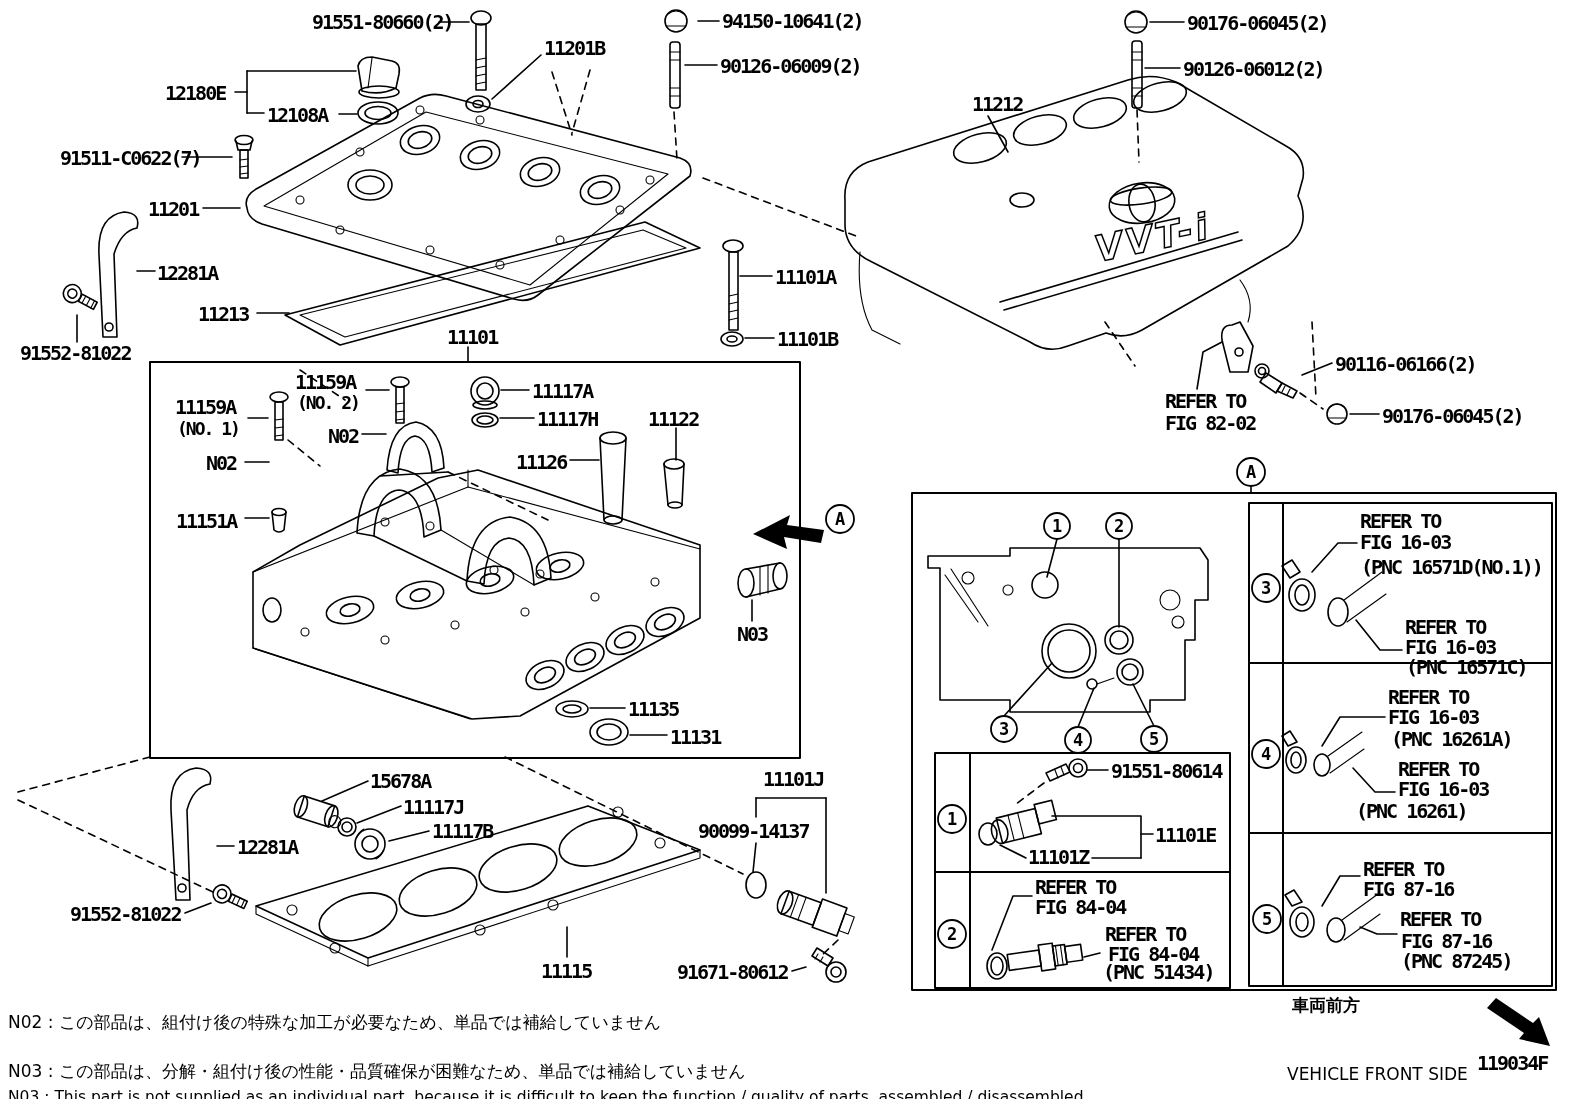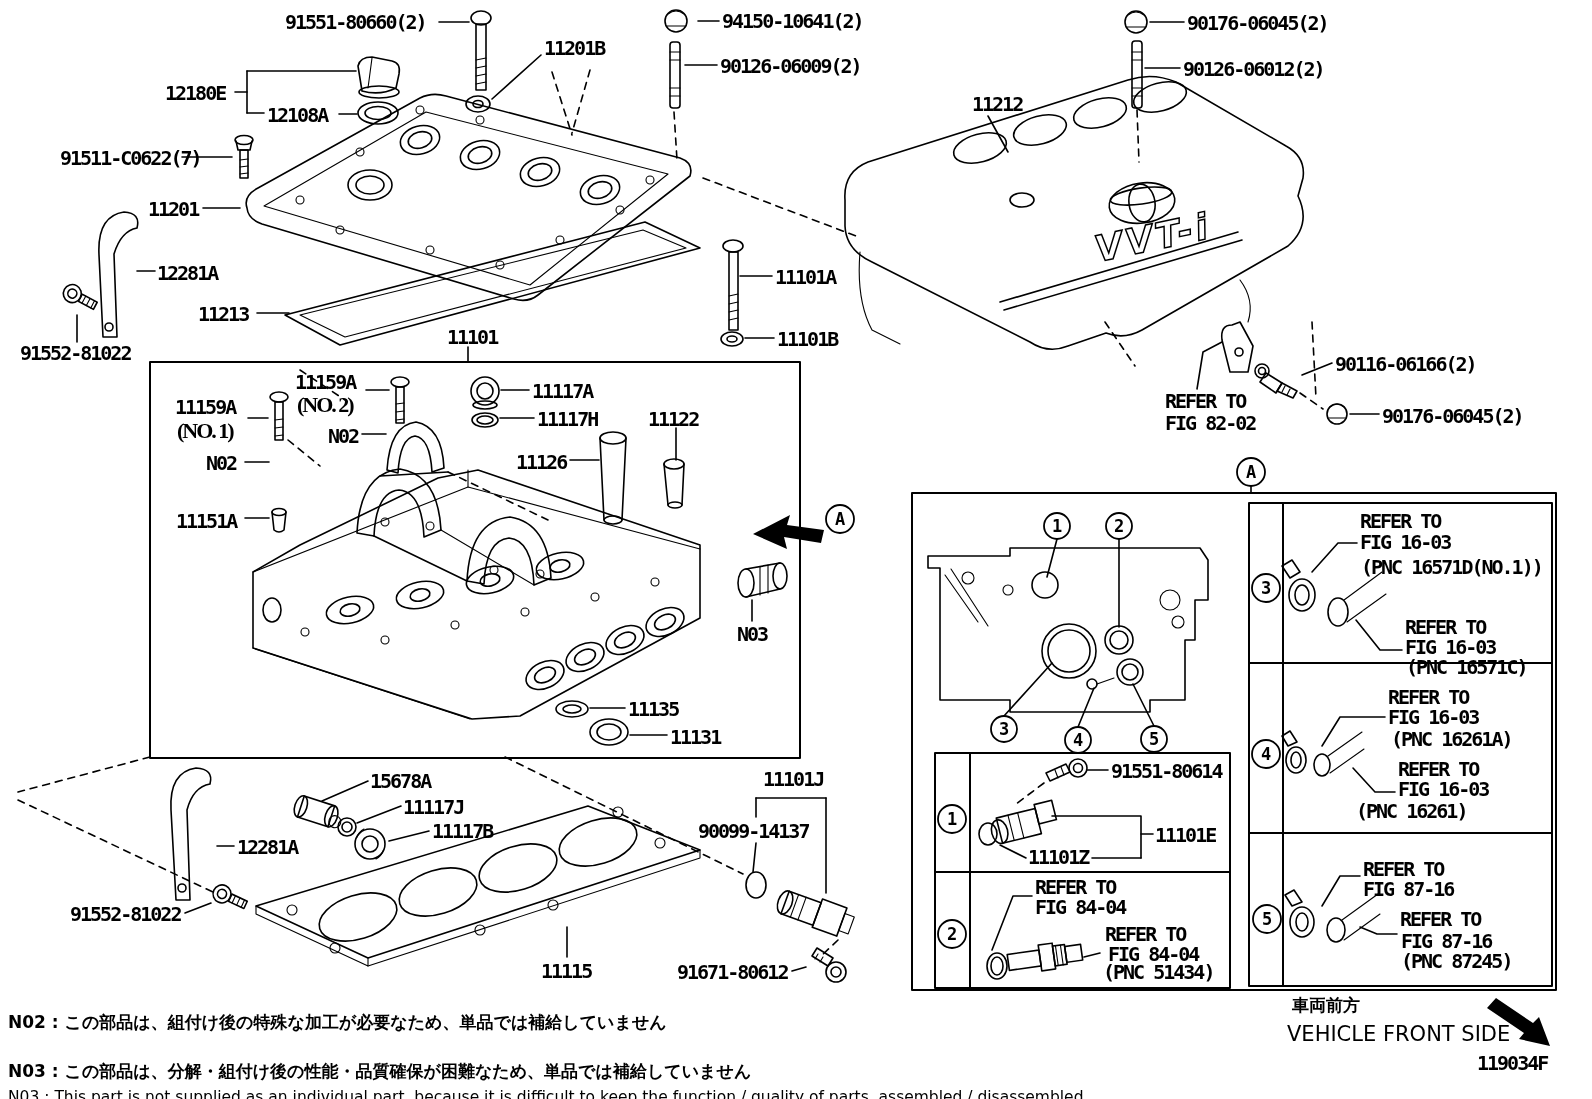--- a/index.html
+++ b/index.html
@@ -4,23 +4,23 @@
 <style>
   html,body{margin:0;padding:0;background:#fff;}
   #canvas{position:relative;width:1592px;height:1099px;background:#ffffff;overflow:hidden;
           font-family:"DejaVu Sans Mono",monospace;}
   #art{position:absolute;left:0;top:0;}
   .ln *{stroke:#000;fill:none;stroke-width:1.6;stroke-linejoin:round;stroke-linecap:round;}
   .ln .thin{stroke-width:1.1;}
   .ln .thick{stroke-width:2;}
   .lbl{position:absolute;font:bold 20px "DejaVu Sans Mono",monospace;letter-spacing:-2px;
        color:#000;white-space:pre;line-height:1;}
-  .sub{font-size:22px;font-family:Liberation Serif, serif;}
+  .sub{font-size:18px;}
   .note{position:absolute;font:15.5px "DejaVu Sans",sans-serif;color:#000;white-space:pre;line-height:1.2;}
-  .jp{font-size:17px;font-weight:bold;}
+  .jp{font-size:17px;}
   .callout-txt{font:bold 17px "DejaVu Sans Mono",monospace;}
   .badge-txt{font:bold italic 36px "DejaVu Sans",sans-serif;letter-spacing:3px;}
 </style>
 </head>
 <body>
 
 <div id="canvas">
 
 <svg id="art" width="1592" height="1099" viewBox="0 0 1592 1099">
 
@@ -587,21 +587,21 @@
     <ellipse cx="1336" cy="930" rx="9" ry="12"></ellipse>
     <line x1="1342" y1="920" x2="1378" y2="894" class="thin"></line>
     <line x1="1344" y1="940" x2="1380" y2="914" class="thin"></line>
   </g>
 
   <g>
     <polygon points="1487,1008 1496,998 1533,1023 1539,1017 1550,1046 1519,1039 1524,1033" fill="#000"></polygon>
   </g>
 </svg>
 
-<div class="lbl" style="left:285px;top:12px">91551-80660(2)</div>
+<div class="lbl" style="left:312px;top:12px">91551-80660(2)</div>
 <div class="lbl" style="left:544px;top:38px">11201B</div>
 <div class="lbl" style="left:722px;top:11px">94150-10641(2)</div>
 <div class="lbl" style="left:720px;top:56px">90126-06009(2)</div>
 <div class="lbl" style="left:1187px;top:13px">90176-06045(2)</div>
 <div class="lbl" style="left:1183px;top:59px">90126-06012(2)</div>
 <div class="lbl" style="left:972px;top:94px">11212</div>
 <div class="lbl" style="left:165px;top:83px">12180E</div>
 <div class="lbl" style="left:267px;top:105px">12108A</div>
 <div class="lbl" style="left:60px;top:148px">91511-C0622(7)</div>
 <div class="lbl" style="left:148px;top:199px">11201</div>
@@ -663,16 +663,16 @@
 <div class="lbl" style="left:1363px;top:879px">FIG 87-16</div>
 <div class="lbl" style="left:1400px;top:909px">REFER TO</div>
 <div class="lbl" style="left:1401px;top:931px">FIG 87-16</div>
 <div class="lbl" style="left:1401px;top:951px">(PNC 87245)</div>
 
 <div class="note jp" style="left:8px;top:1012px">N02 : この部品は、組付け後の特殊な加工が必要なため、単品では補給していません</div>
 <div class="note jp" style="left:8px;top:1061px">N03 : この部品は、分解・組付け後の性能・品質確保が困難なため、単品では補給していません</div>
 <div class="note" style="left:8px;top:1088px">N03 : This part is not supplied as an individual part, because it is difficult to keep the function / quality of parts  assembled / disassembled</div>
 
 <div class="note jp" style="left:1292px;top:995px;font-weight:bold">車両前方</div>
-<div class="note" style="left:1287px;top:1022px;font-size:21px">VEHICLE FRONT SIDE</div>
+<div class="note" style="left:1287px;top:1064px;font-size:17px">VEHICLE FRONT SIDE</div>
 <div class="lbl" style="left:1477px;top:1053px;font-size:20px">119034F</div>
 
 </div>
 
 </body></html>

